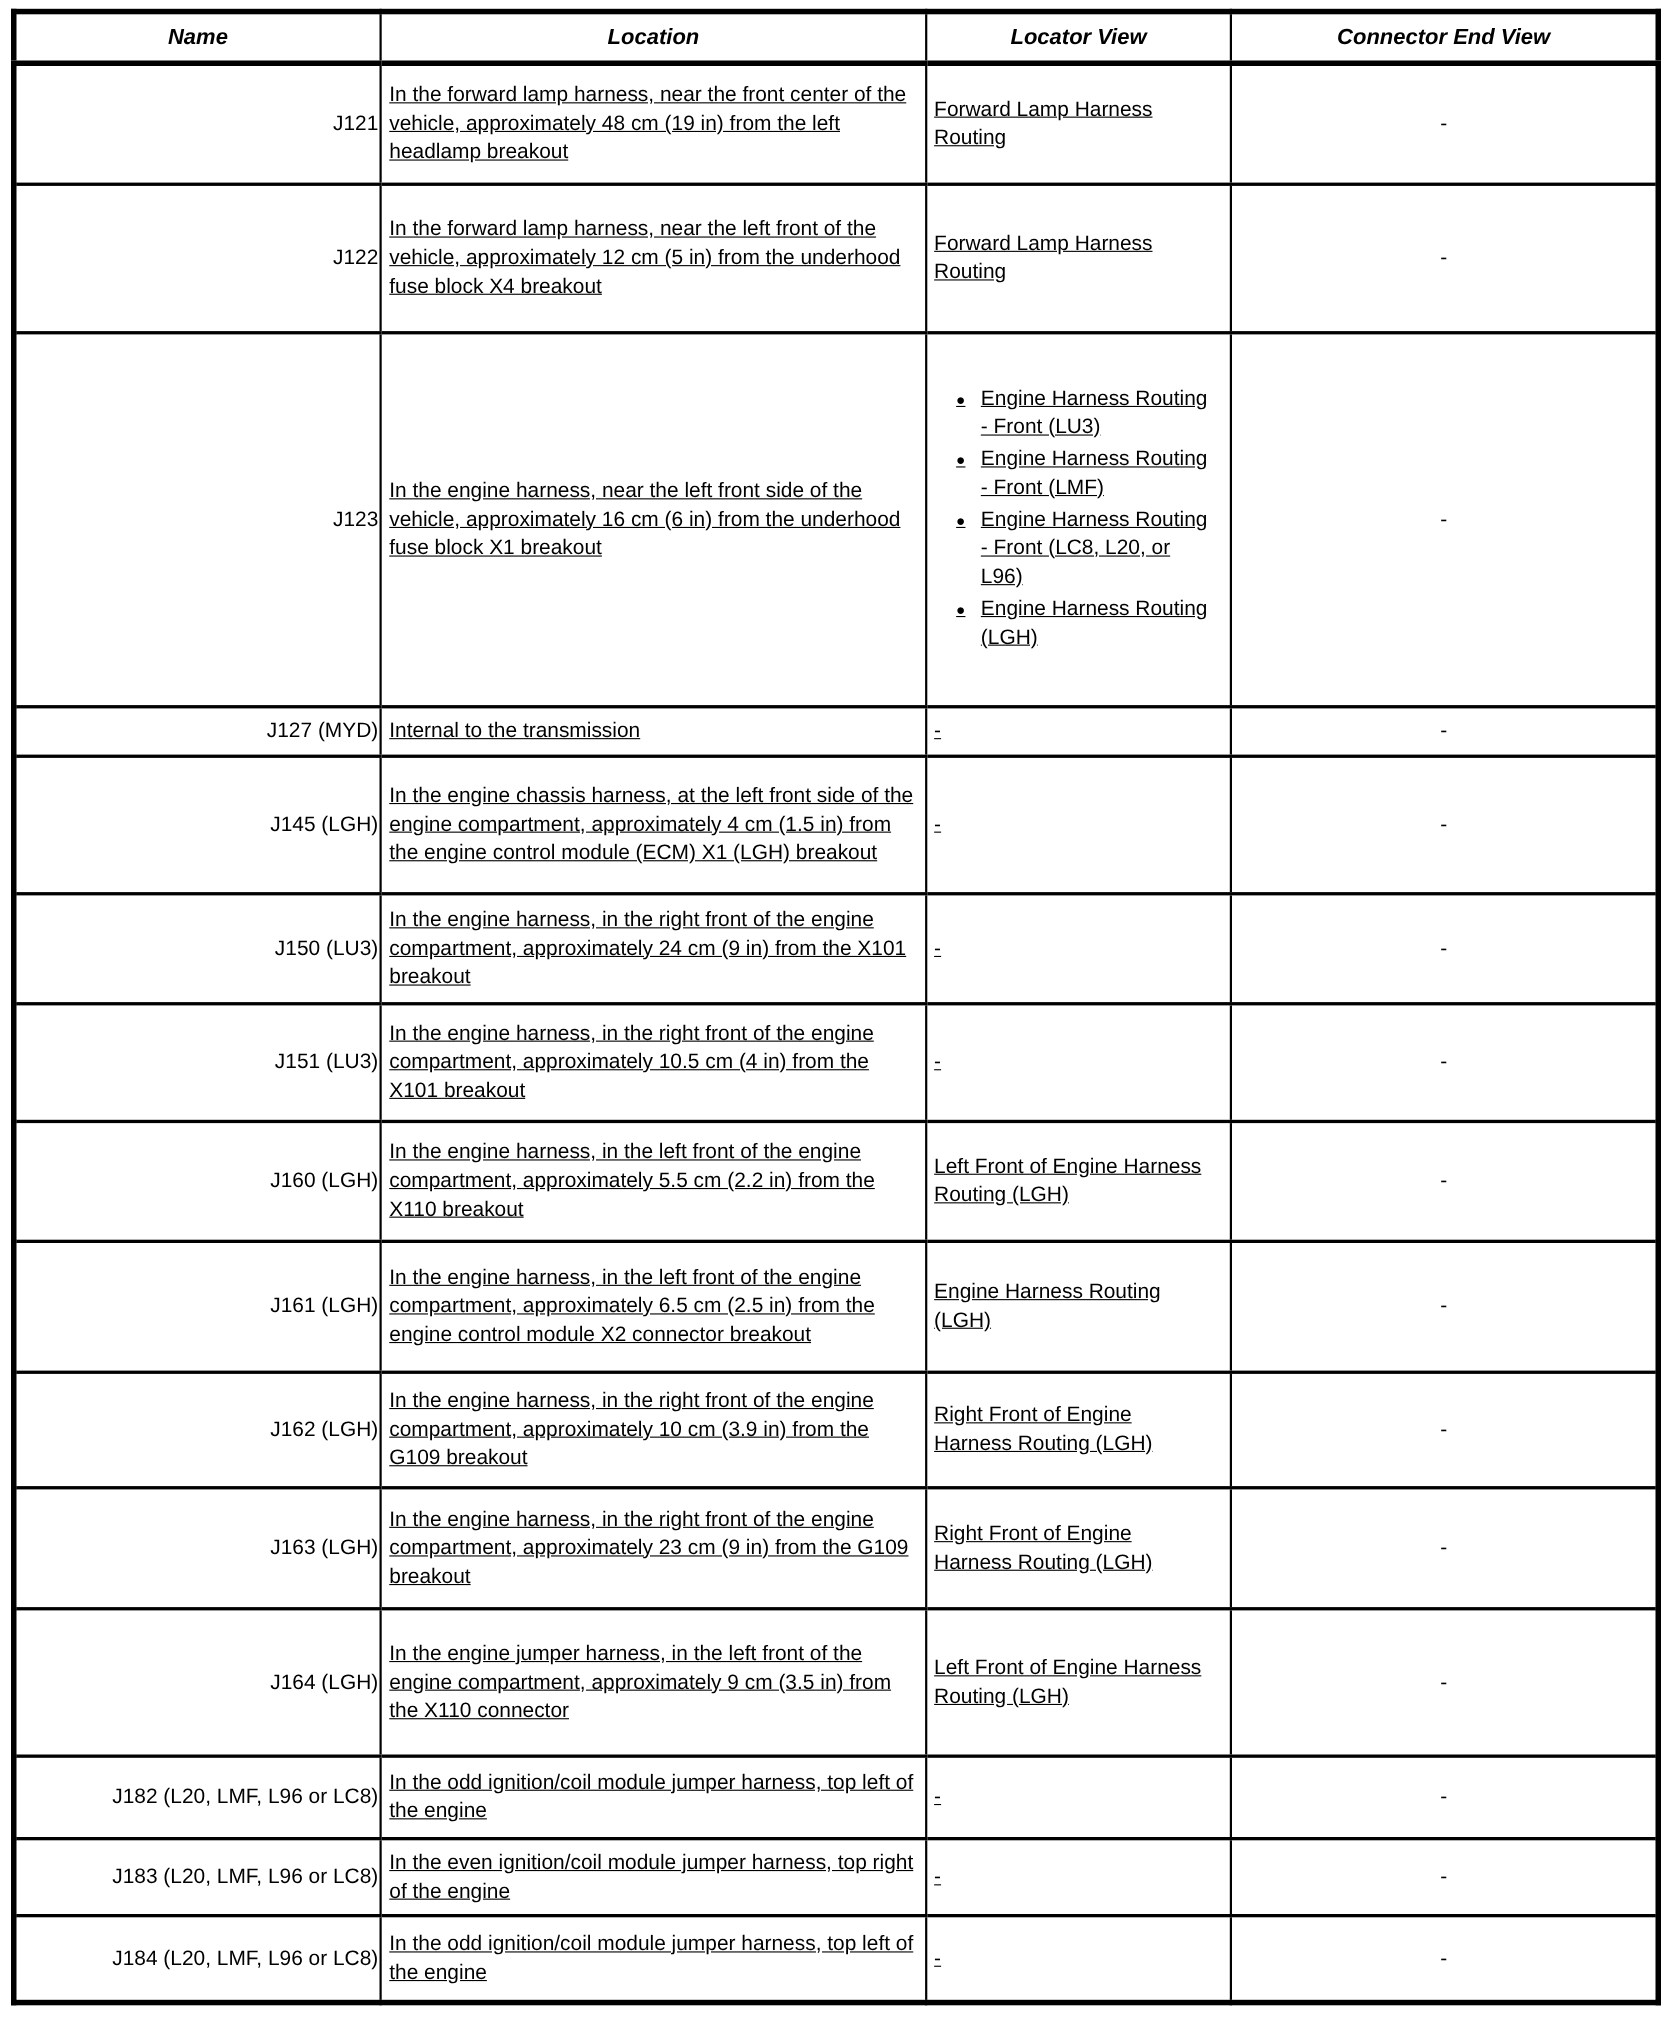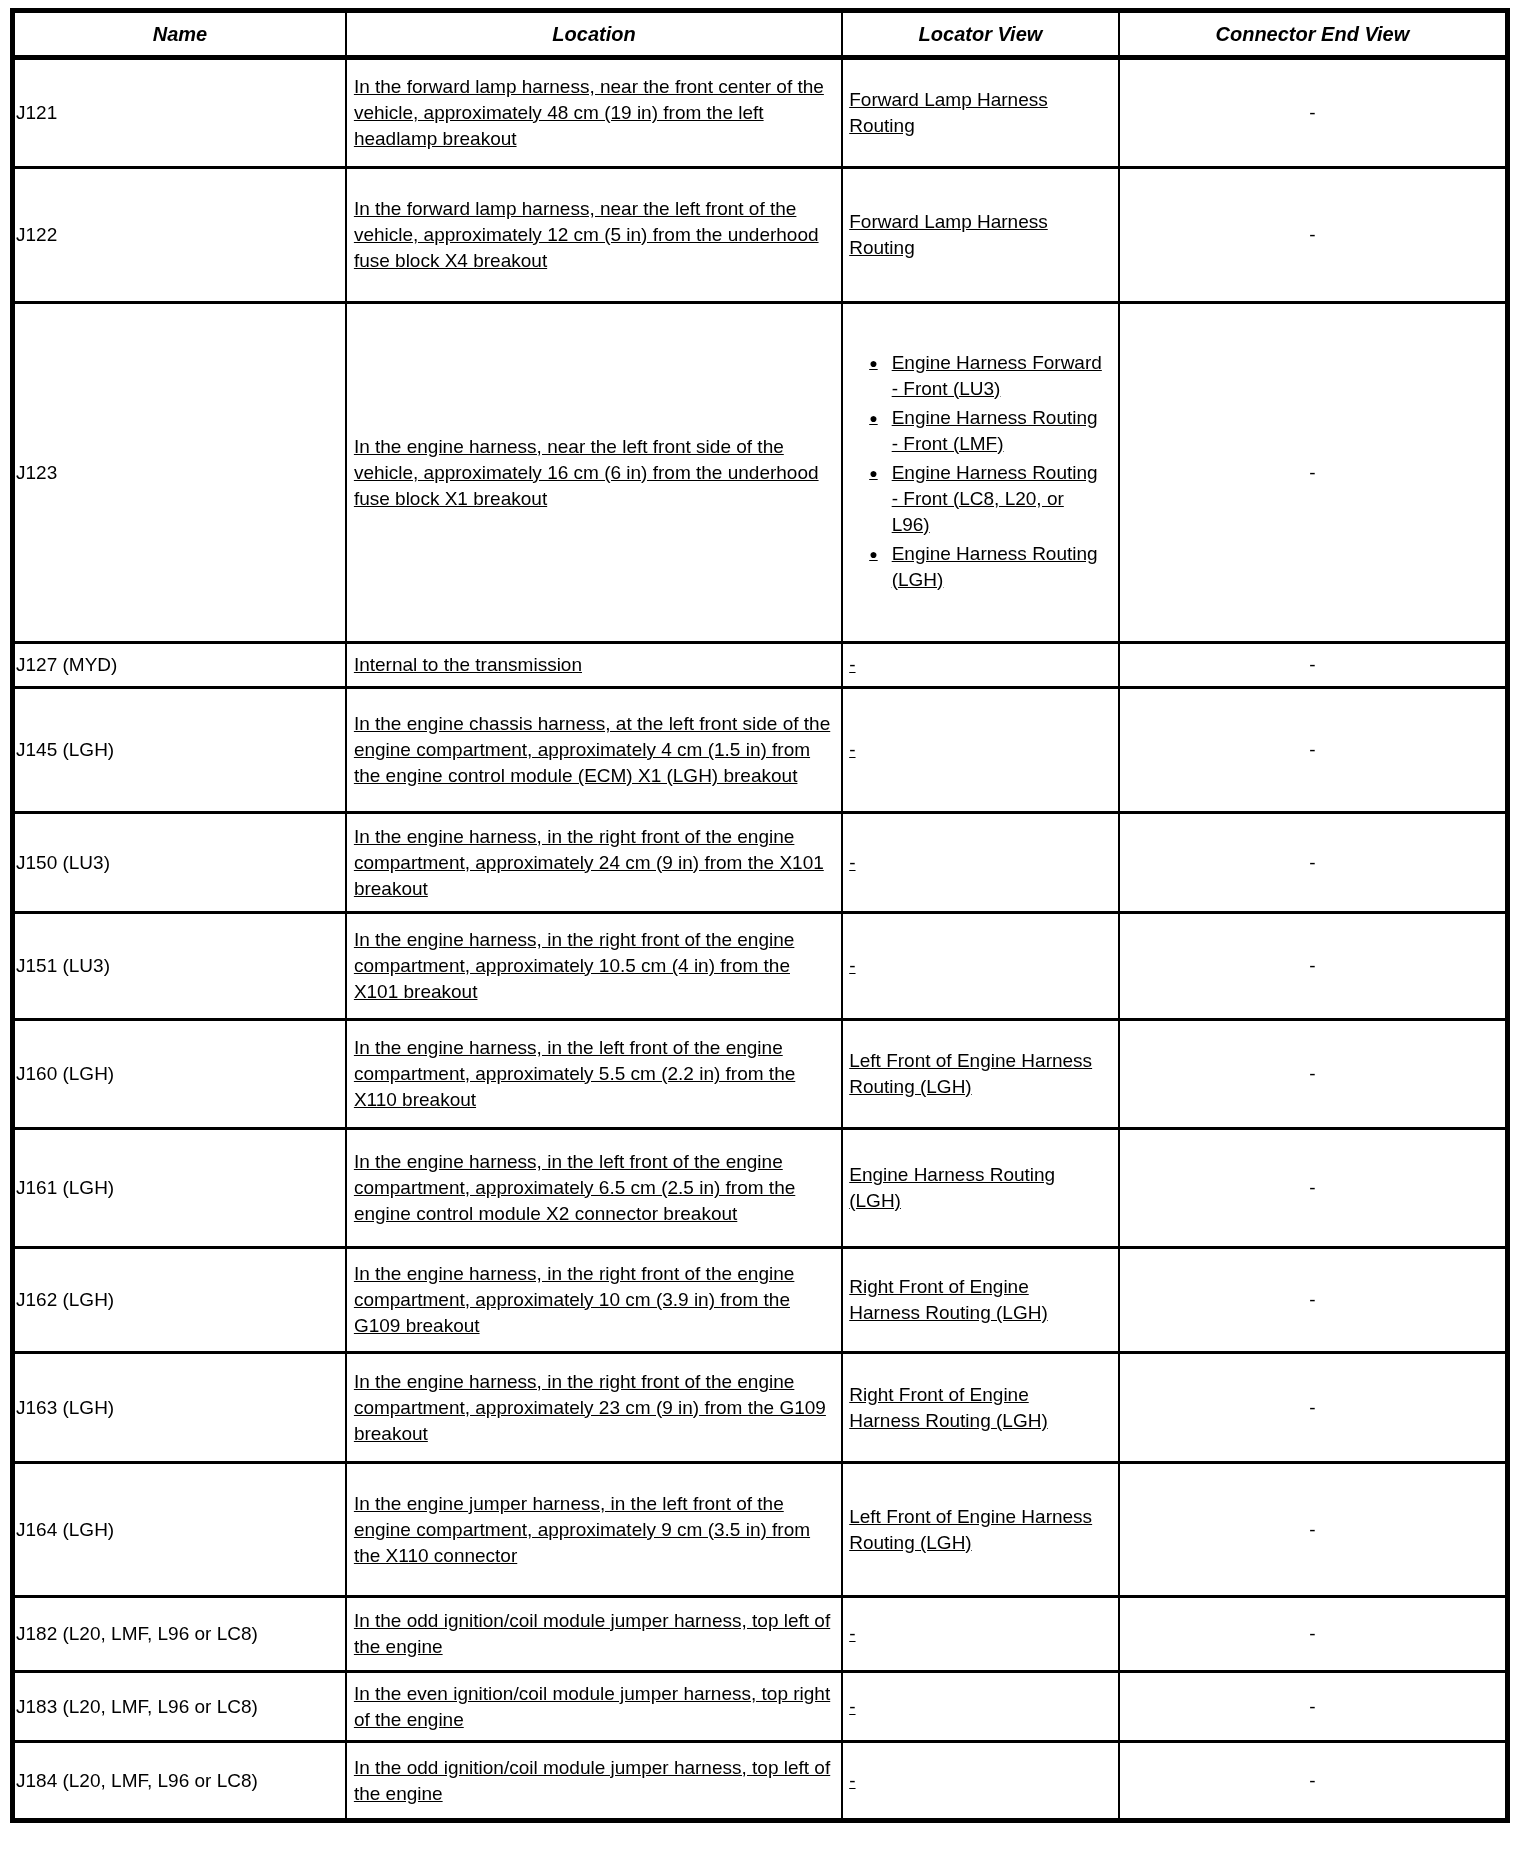--- a/index.html
+++ b/index.html
@@ -42,21 +42,21 @@
     border: 2px solid #000;
     border-top-width: 3px;
     border-bottom-width: 3px;
     vertical-align: middle;
     font-size: 19px;
     line-height: 26px;
     padding: 3px 4px;
     overflow: hidden;
   }
   td.cell-name {
-    text-align: left;
+    text-align: right;
     padding: 2px 1px;
   }
   td.cell-location {
     text-align: left;
     padding: 4px 10px 4px 7px;
     text-decoration: underline;
   }
   td.cell-locator {
     text-align: left;
     padding: 4px 14px 4px 6px;
@@ -113,21 +113,21 @@
     <td class="cell-name">J122</td>
     <td class="cell-location">In the forward lamp harness, near the left front of the vehicle, approximately 12 cm (5 in) from the underhood fuse block X4 breakout</td>
     <td class="cell-locator">Forward Lamp Harness Routing</td>
     <td class="cell-connector">-</td>
   </tr>
         <tr style="height: 340px;">
     <td class="cell-name">J123</td>
     <td class="cell-location">In the engine harness, near the left front side of the vehicle, approximately 16 cm (6 in) from the underhood fuse block X1 breakout</td>
     <td class="cell-locator">
             <ul class="bullets">
-              <li>Engine Harness Forward - Front (LU3)</li>
+              <li>Engine Harness Routing - Front (LU3)</li>
               <li>Engine Harness Routing - Front (LMF)</li>
               <li>Engine Harness Routing - Front (LC8, L20, or L96)</li>
               <li>Engine Harness Routing (LGH)</li>
             </ul>
           </td>
     <td class="cell-connector">-</td>
   </tr>
         <tr style="height: 45px;">
     <td class="cell-name">J127 (MYD)</td>
     <td class="cell-location">Internal to the transmission</td>

